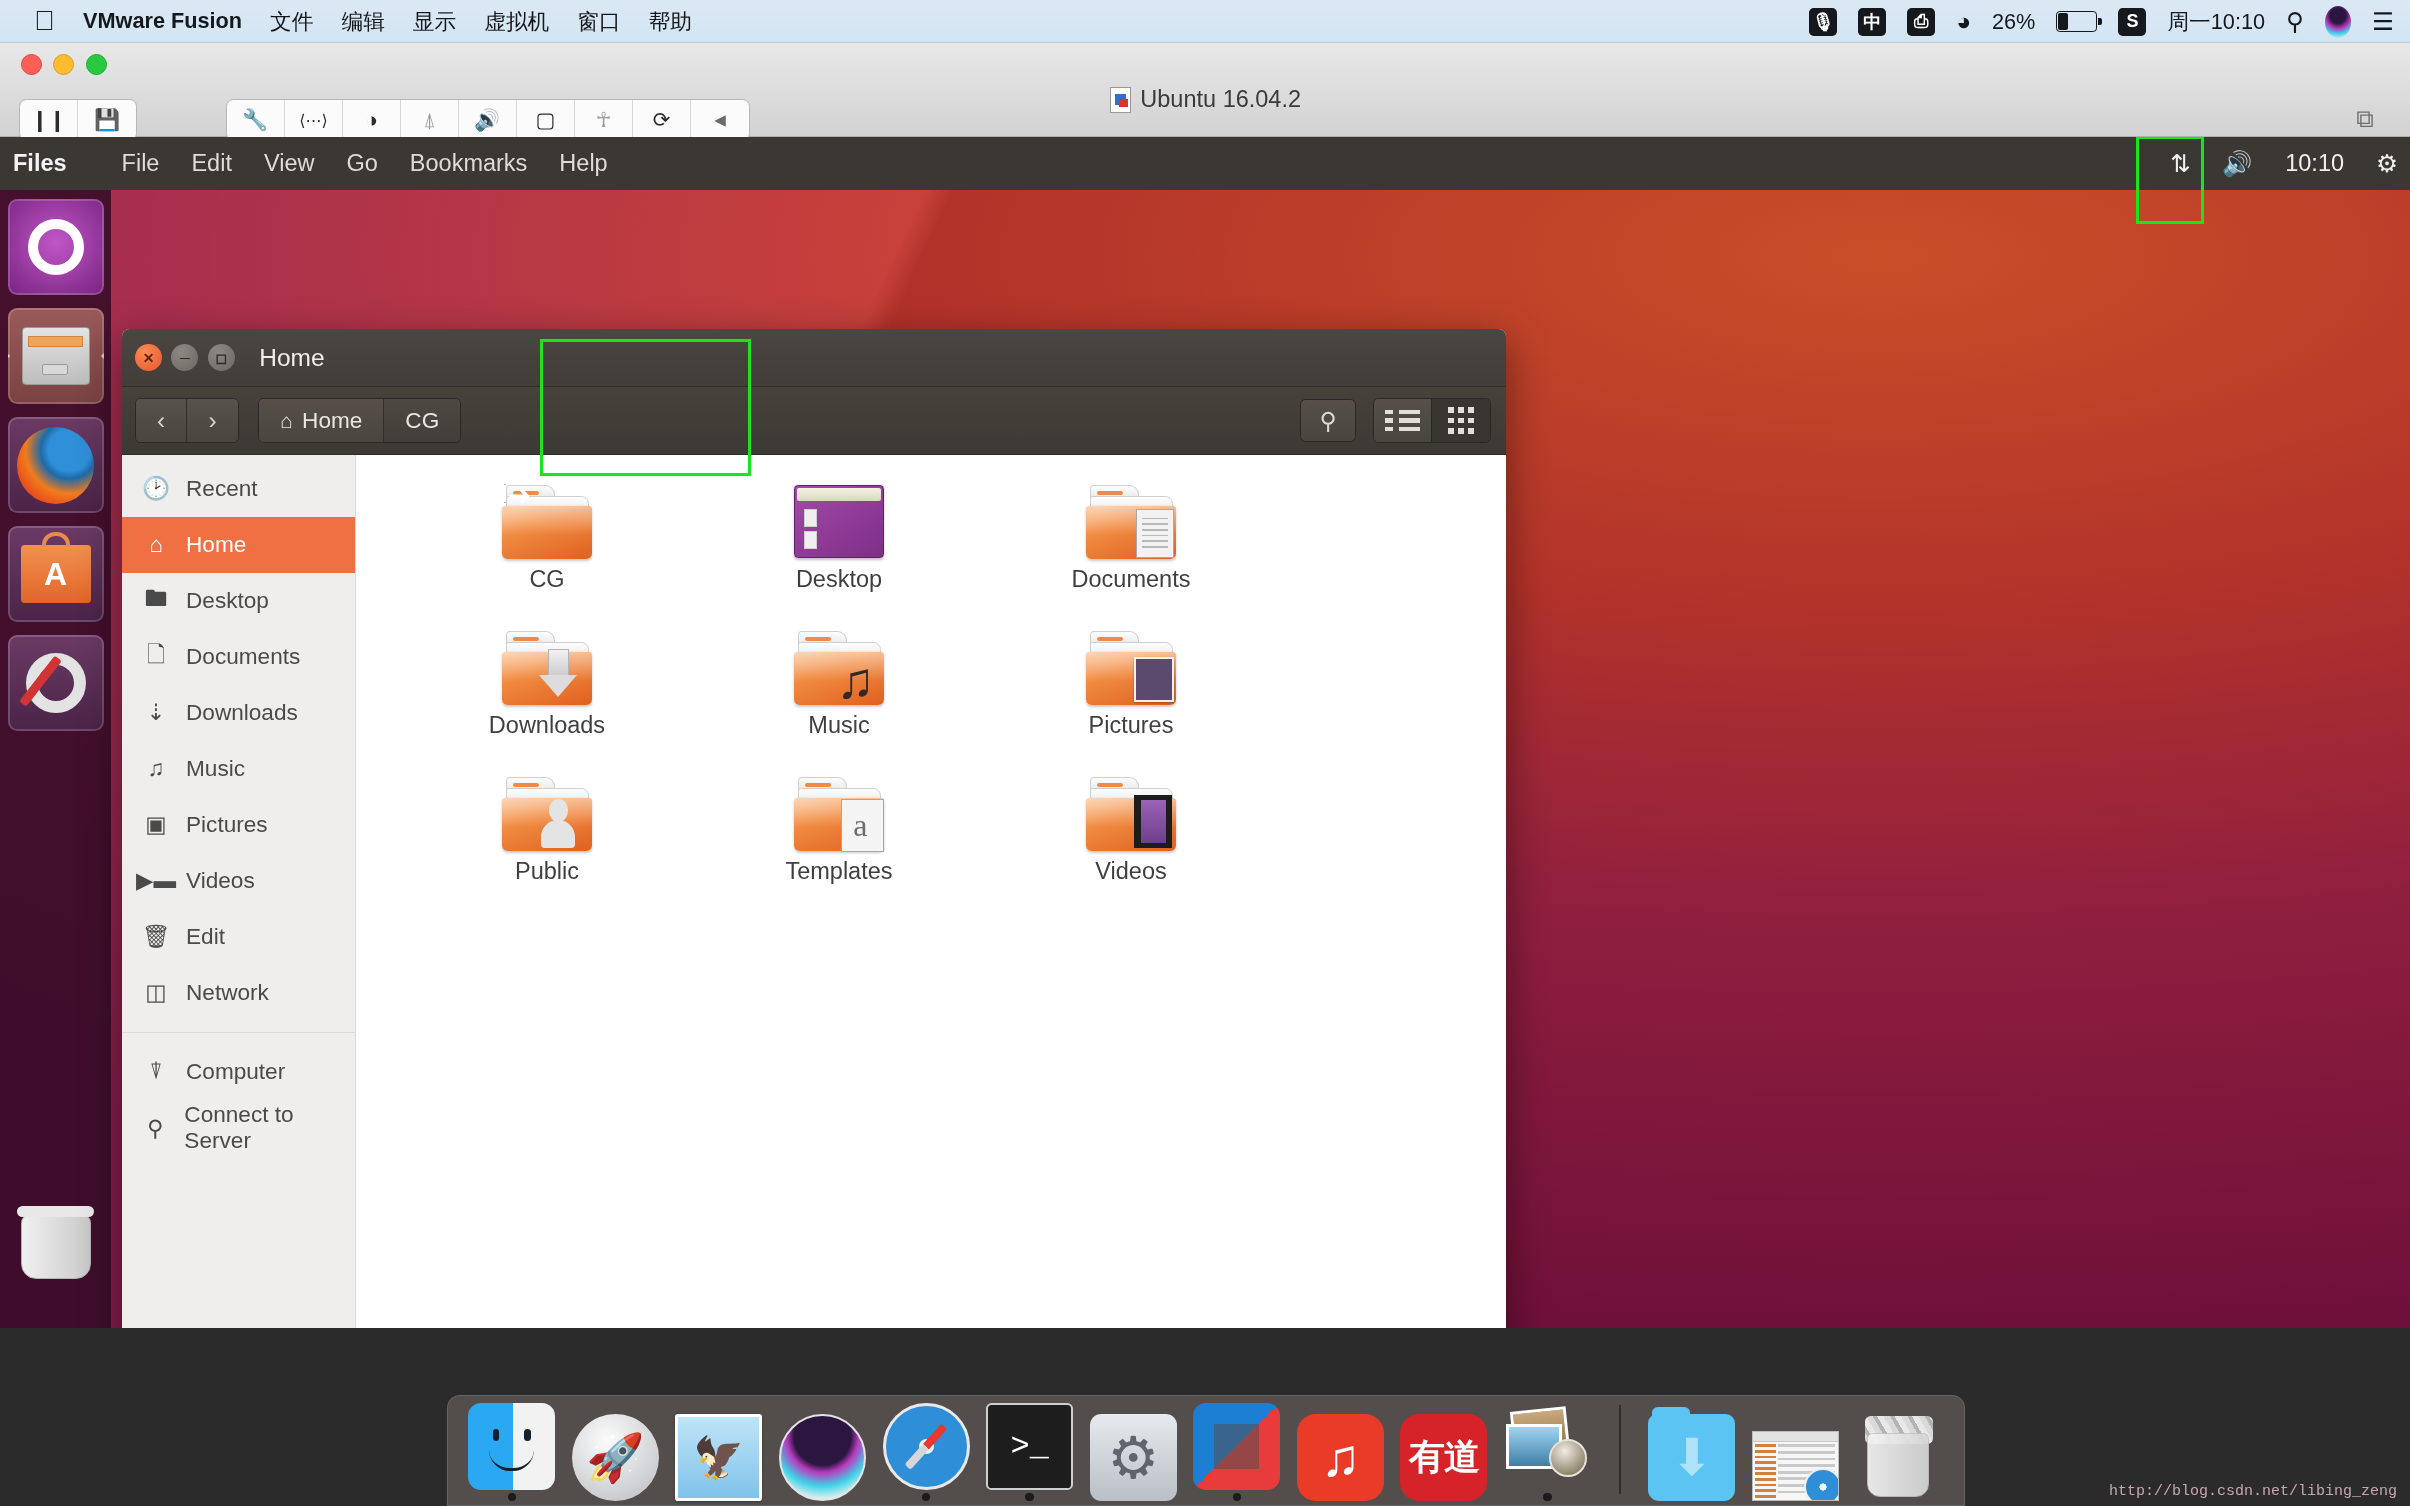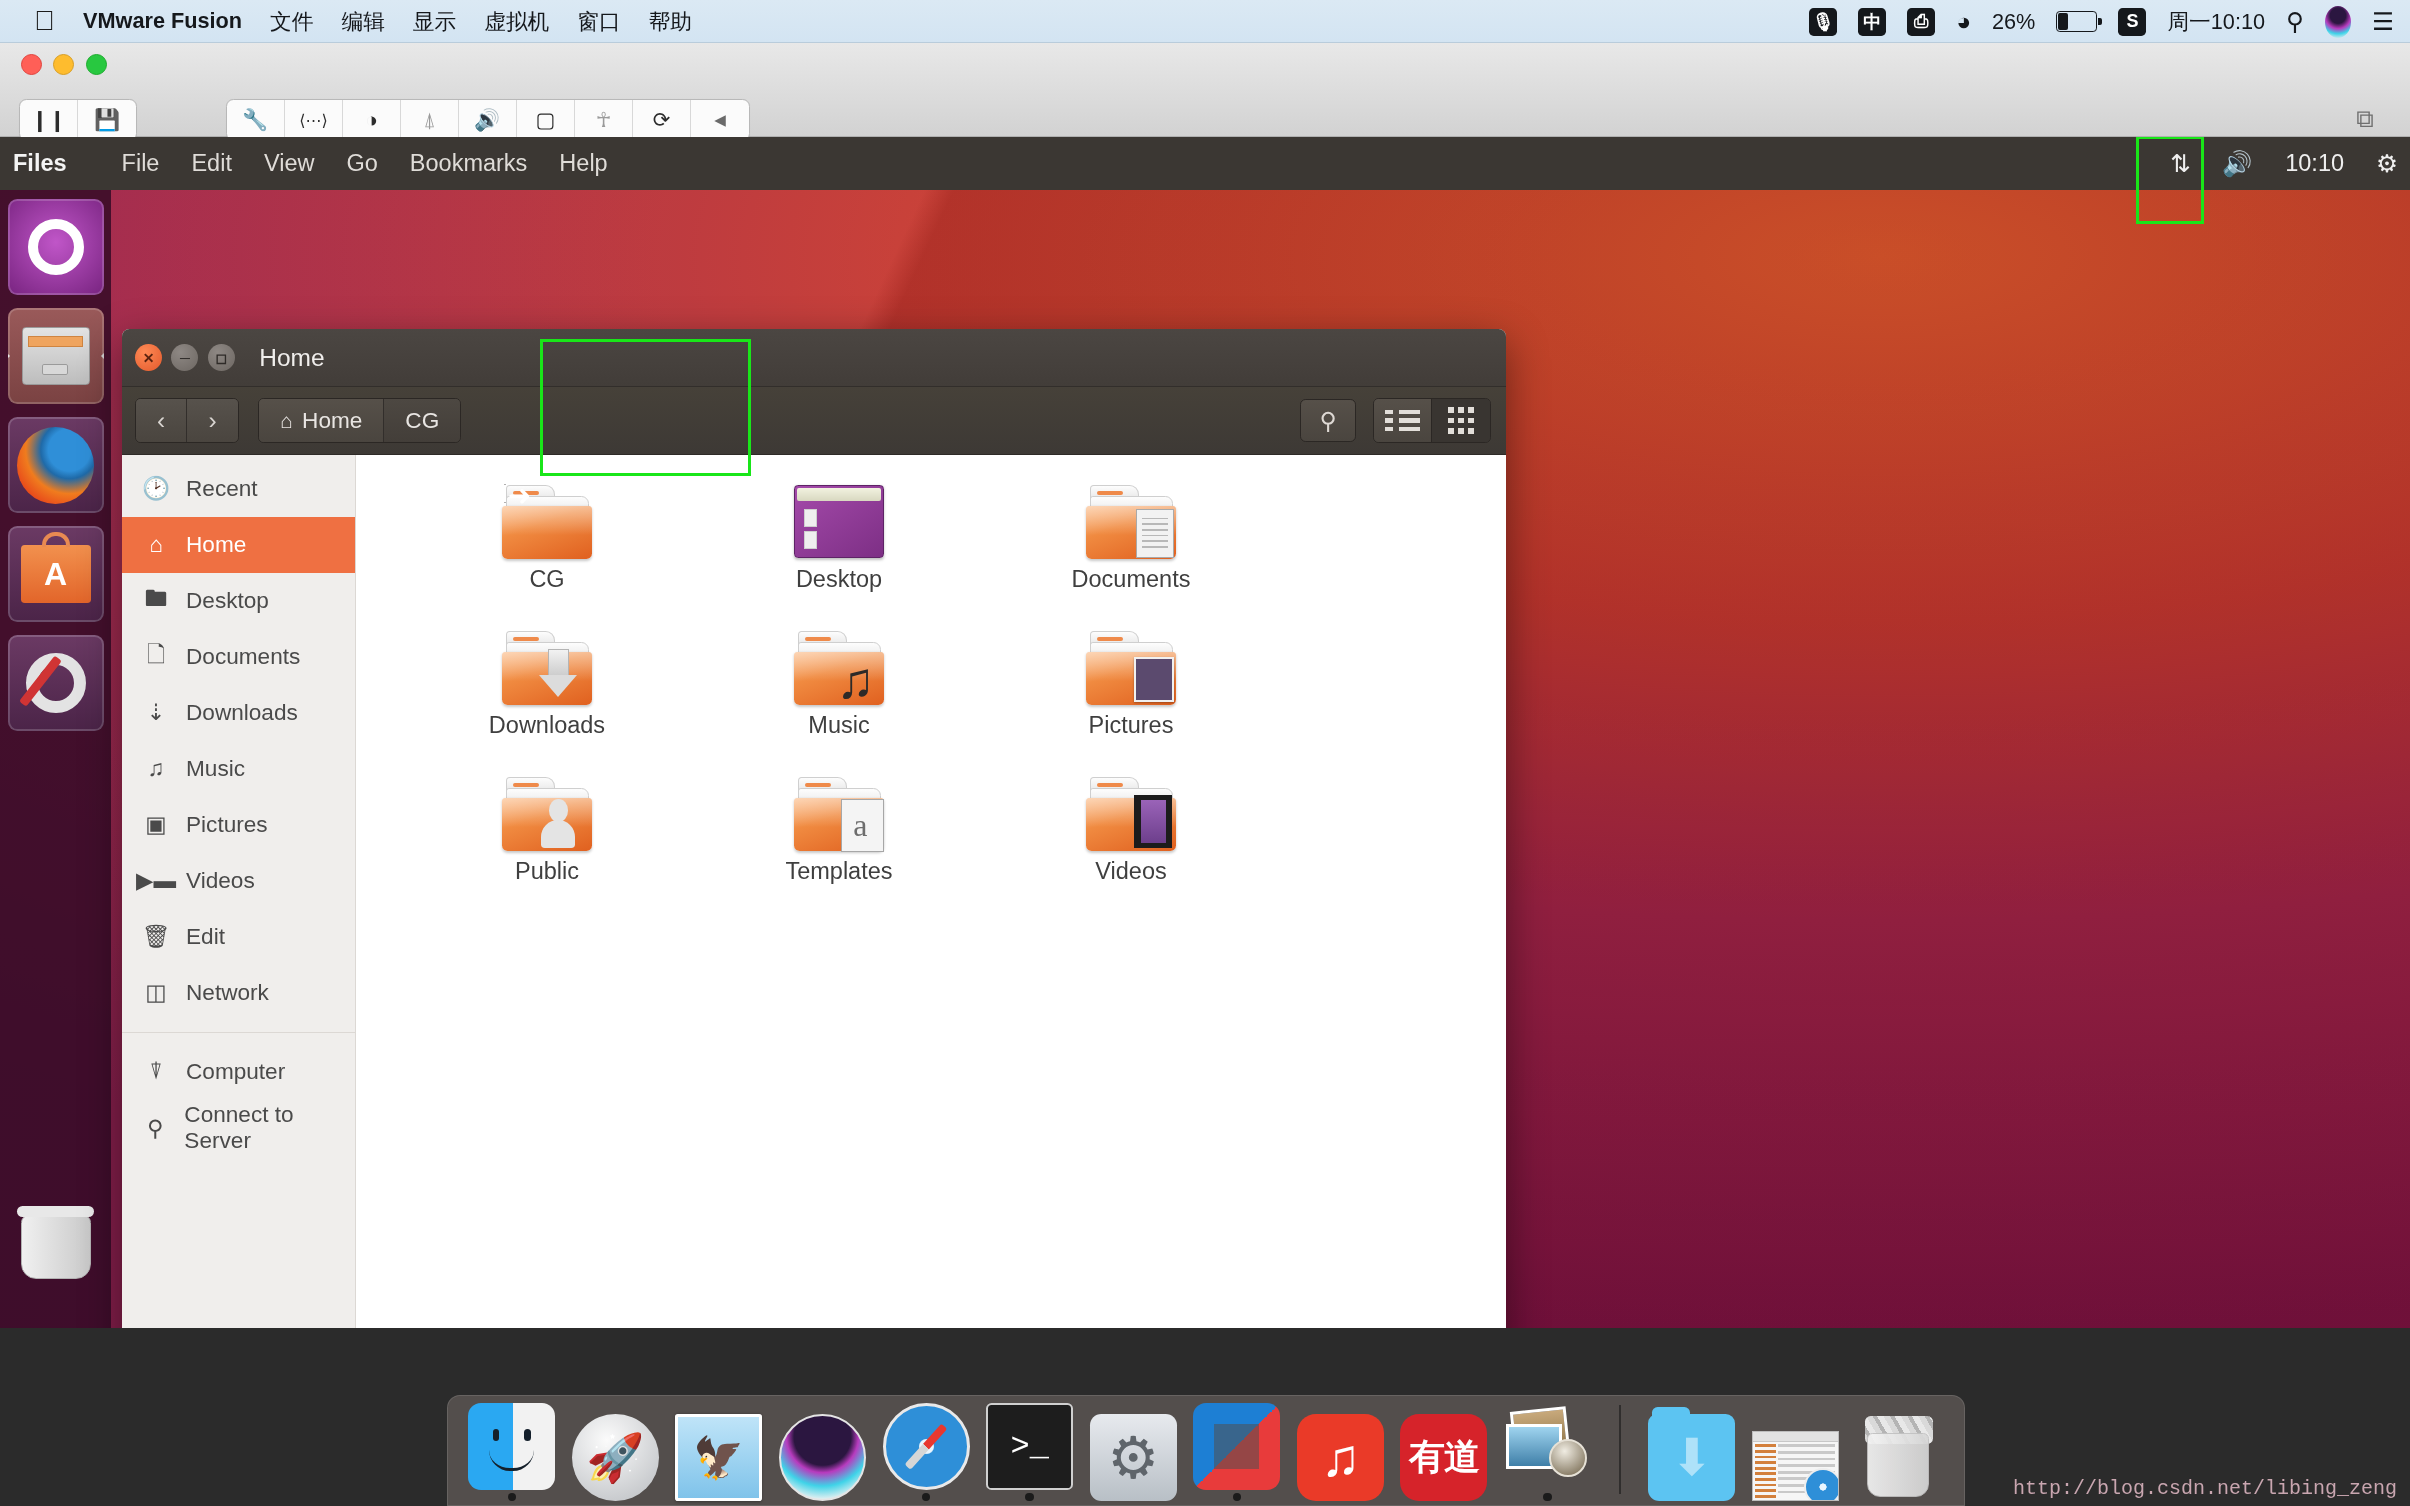--- a/index.html
+++ b/index.html
@@ -402,21 +402,21 @@
   .ico-trash { position: relative; }
   .ico-trash .can { position: absolute; left: 11.3px; top: 19px; width: 62px; height: 64px;
       background: linear-gradient(90deg, #f4f4f4, #d6d6d6);
       border-radius: 5.6px 5.6px 13px 13px; border: 1.9px solid #c2c2c2; opacity: .92; }
   .ico-trash .junk { position: absolute; left: 9.4px; top: 1.9px; width: 68px; height: 28px;
       background: repeating-linear-gradient(60deg, #d9d9d9 0 5.6px, #b4b4b4 5.6px 9.4px, #e8e8e8 9.4px 15px);
       border-radius: 5.6px; }
 
   #watermark {
     position: absolute; right: 13px; bottom: 5.6px; z-index: 80;
-    font-size: 20px; color: #c9a6b0; font-family: "Liberation Mono", monospace;
+    font-size: 15px; color: #c9a6b0; font-family: "Liberation Mono", monospace;
   }
 </style>
 </head>
 <body>
 
 <div id="mac-menubar">
   <span class="mac-apple"></span>
   <span class="mac-menu-item bold">VMware Fusion</span>
   <span class="mac-menu-item">文件</span>
   <span class="mac-menu-item">编辑</span>
@@ -461,20 +461,23 @@
       <span class="vm-tbtn" style="font-size:16px;">⟨⋯⟩</span>
       <span class="vm-tbtn">◑</span>
       <span class="vm-tbtn" style="color:#9a9a9a;">⍋</span>
       <span class="vm-tbtn">🔊</span>
       <span class="vm-tbtn">▢</span>
       <span class="vm-tbtn" style="color:#9a9a9a;">☥</span>
       <span class="vm-tbtn">⟳</span>
       <span class="vm-tbtn" style="font-size:15px;color:#6a6a6a;">◀</span>
     </div>
 
+    <div id="vm-title">
+      <span class="docicon"></span><span>Ubuntu 16.04.2</span>
+    </div>
 
     <div id="vm-restore-btn">⧉</div>
   </div>
 
   <div id="ubuntu">
     <div id="ubuntu-wallpaper"></div>
 
     <div id="u-panel">
       <span class="appname">Files</span>
       <span class="pmenu">File</span>

